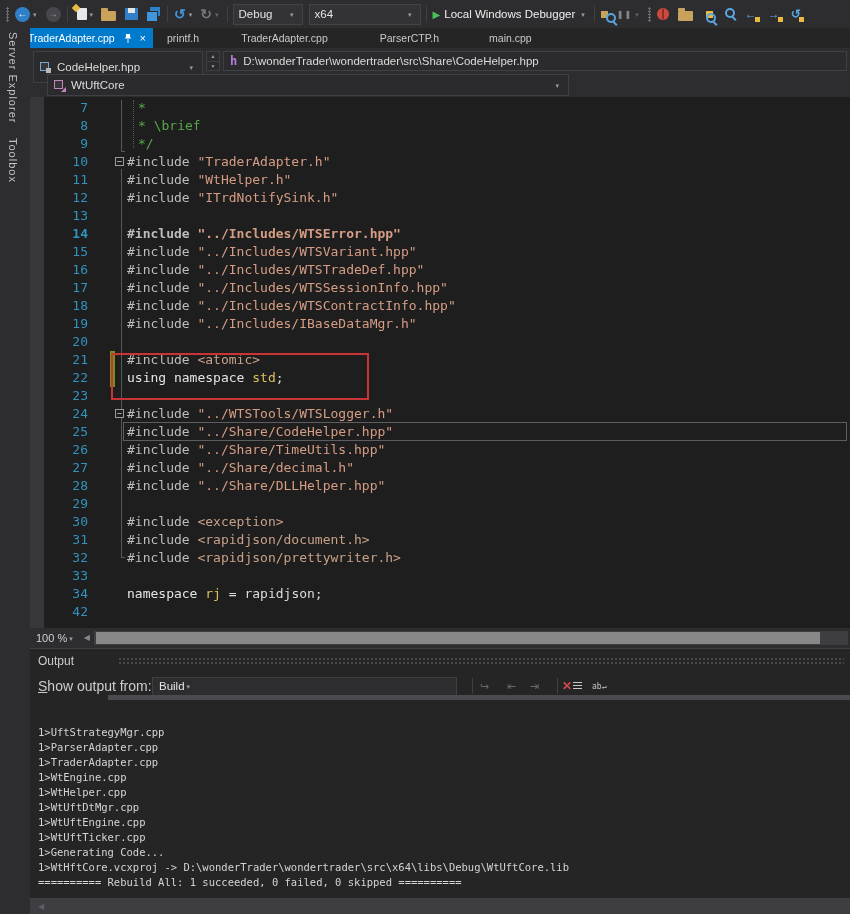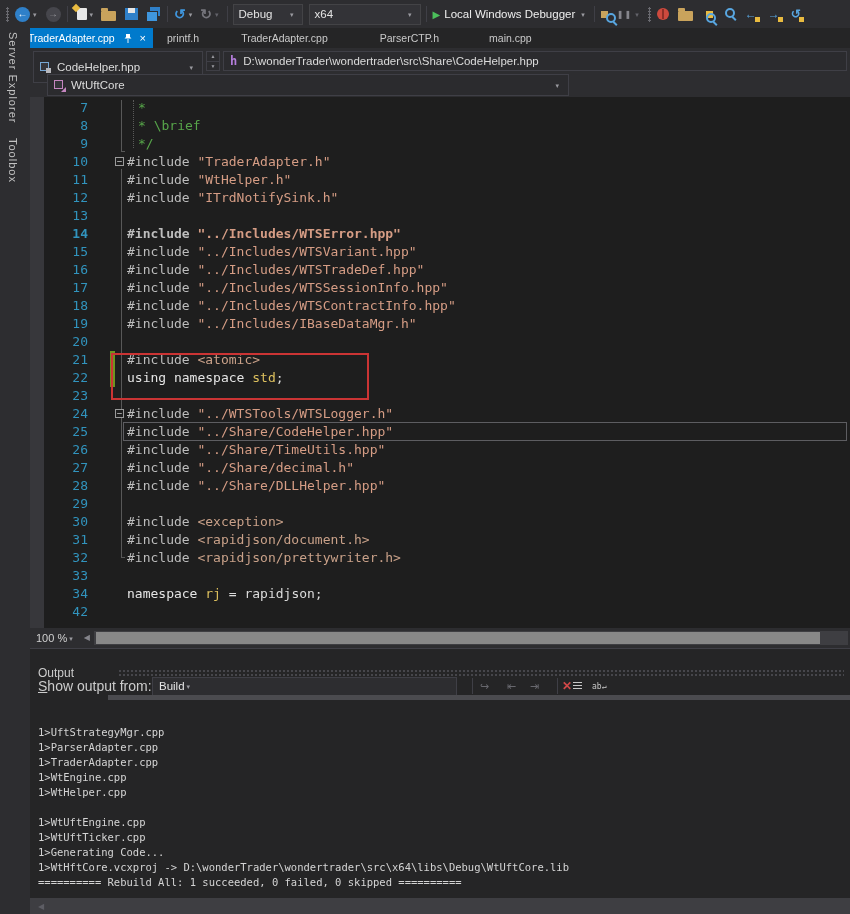--- a/index.html
+++ b/index.html
@@ -91,21 +91,21 @@
   .tk-pp{color:#bdbdbd;} .tk-str{color:#d69d85;} .tk-astr{color:#c9a189;} .tk-kw{color:#e5e5e5;}
   .tk-ns{color:#ddc05e;} .tk-pln{color:#dcdcdc;} .tk-com{color:#57a64a;}
   
   .edbottom{left:30px;top:628px;width:820px;height:20px;background:#2d2d30;display:flex;align-items:center;}
   .zoombox{display:flex;align-items:center;font-size:11px;color:#d0d0d0;padding:0 4px 0 6px;height:100%;}
   .scrltrack{position:relative;flex:1;height:14px;background:#3e3e42;margin-right:2px;}
   .scrlthumb{position:absolute;left:2px;top:1px;height:12px;width:724px;background:#888888;}
   .scrlarrow{font-size:8px;color:#85858c;margin:0 4px;line-height:1;}
   
   .output{left:30px;top:648px;width:820px;height:266px;background:#252526;border-top:1px solid #3f3f46;}
-  .outtitle{position:absolute;left:0;top:12px;right:0;height:24px;}
+  .outtitle{position:absolute;left:0;top:0;right:0;height:24px;}
   .outtitle .lbl{position:absolute;left:8px;top:5px;font-size:12px;color:#cccccc;}
   .dots{position:absolute;left:88px;right:6px;top:8px;height:9px;
         background-image:radial-gradient(circle,#46464b 1px,transparent 1.2px);background-size:4px 4px;}
   .outbar{position:absolute;left:0;top:24px;right:0;height:26px;display:flex;align-items:center;}
   .showlbl{position:absolute;left:8px;font-size:14px;color:#cccccc;}
   .showlbl::first-letter{text-decoration:underline;}
   .outcombo{position:absolute;left:122px;width:305px;height:19px;border:1px solid #3f3f46;background:#2d2d30;
             display:flex;align-items:center;font-size:11.5px;color:#e4e4e4;
             padding:0 6px;box-sizing:border-box;}
   .outic{position:absolute;display:inline-flex;align-items:center;justify-content:center;height:19px;}
@@ -341,20 +341,21 @@
       </span>
       <span class="outic ic-wrap" style="left:562px;">ab↵</span>
     </div>
     <div class="topstrip"></div>
     <div class="outtext" id="output-lines">
         <div class="oline" style="top: 26px;">1&gt;UftStrategyMgr.cpp</div>
         <div class="oline" style="top: 41px;">1&gt;ParserAdapter.cpp</div>
         <div class="oline" style="top: 56px;">1&gt;TraderAdapter.cpp</div>
         <div class="oline" style="top: 71px;">1&gt;WtEngine.cpp</div>
         <div class="oline" style="top: 86px;">1&gt;WtHelper.cpp</div>
+        <div class="oline" style="top: 101px;">1&gt;WtUftDtMgr.cpp</div>
         <div class="oline" style="top: 116px;">1&gt;WtUftEngine.cpp</div>
         <div class="oline" style="top: 131px;">1&gt;WtUftTicker.cpp</div>
         <div class="oline" style="top: 146px;">1&gt;Generating Code...</div>
         <div class="oline" style="top: 161px;">1&gt;WtHftCore.vcxproj -&gt; D:\wonderTrader\wondertrader\src\x64\libs\Debug\WtUftCore.lib</div>
         <div class="oline" style="top: 176px;">========== Rebuild All: 1 succeeded, 0 failed, 0 skipped ==========</div>
       </div>
     <div class="outscroll">
       <span class="arr">◀</span>
     </div>
   </div>

